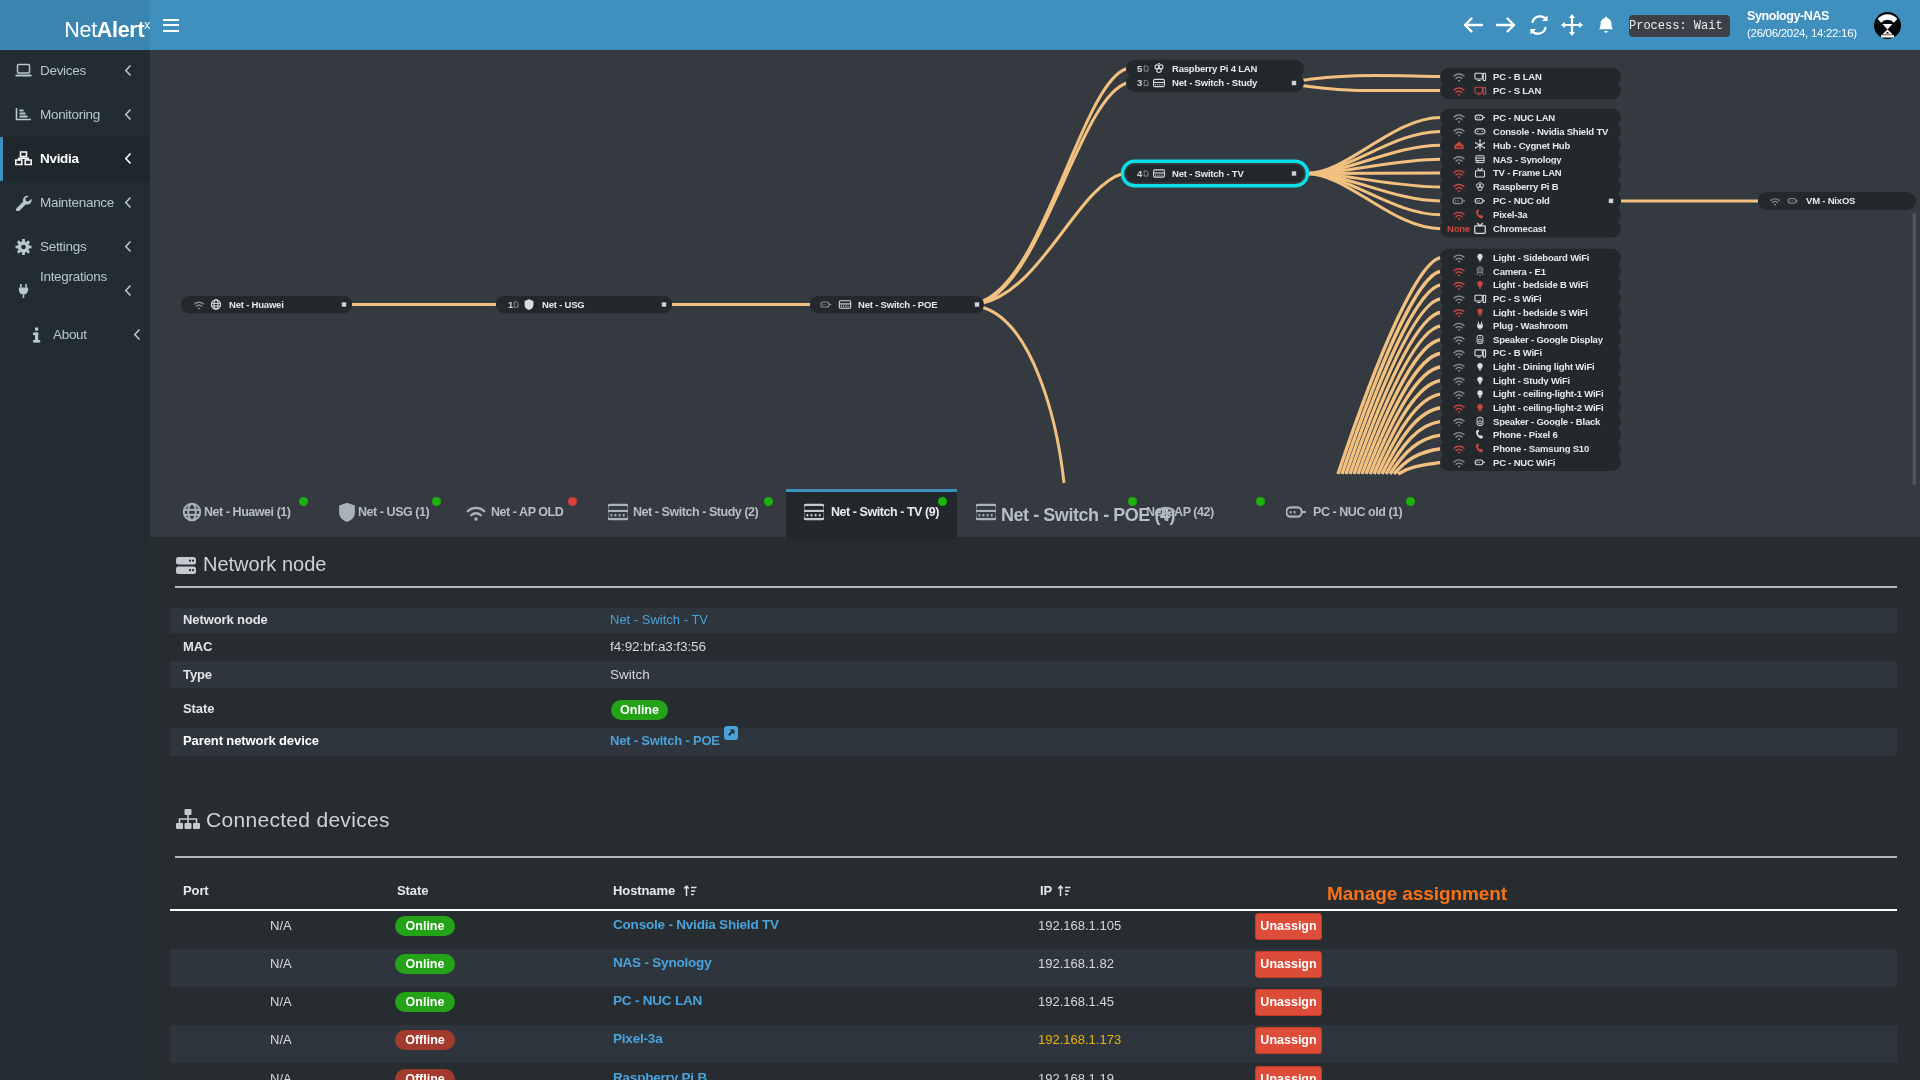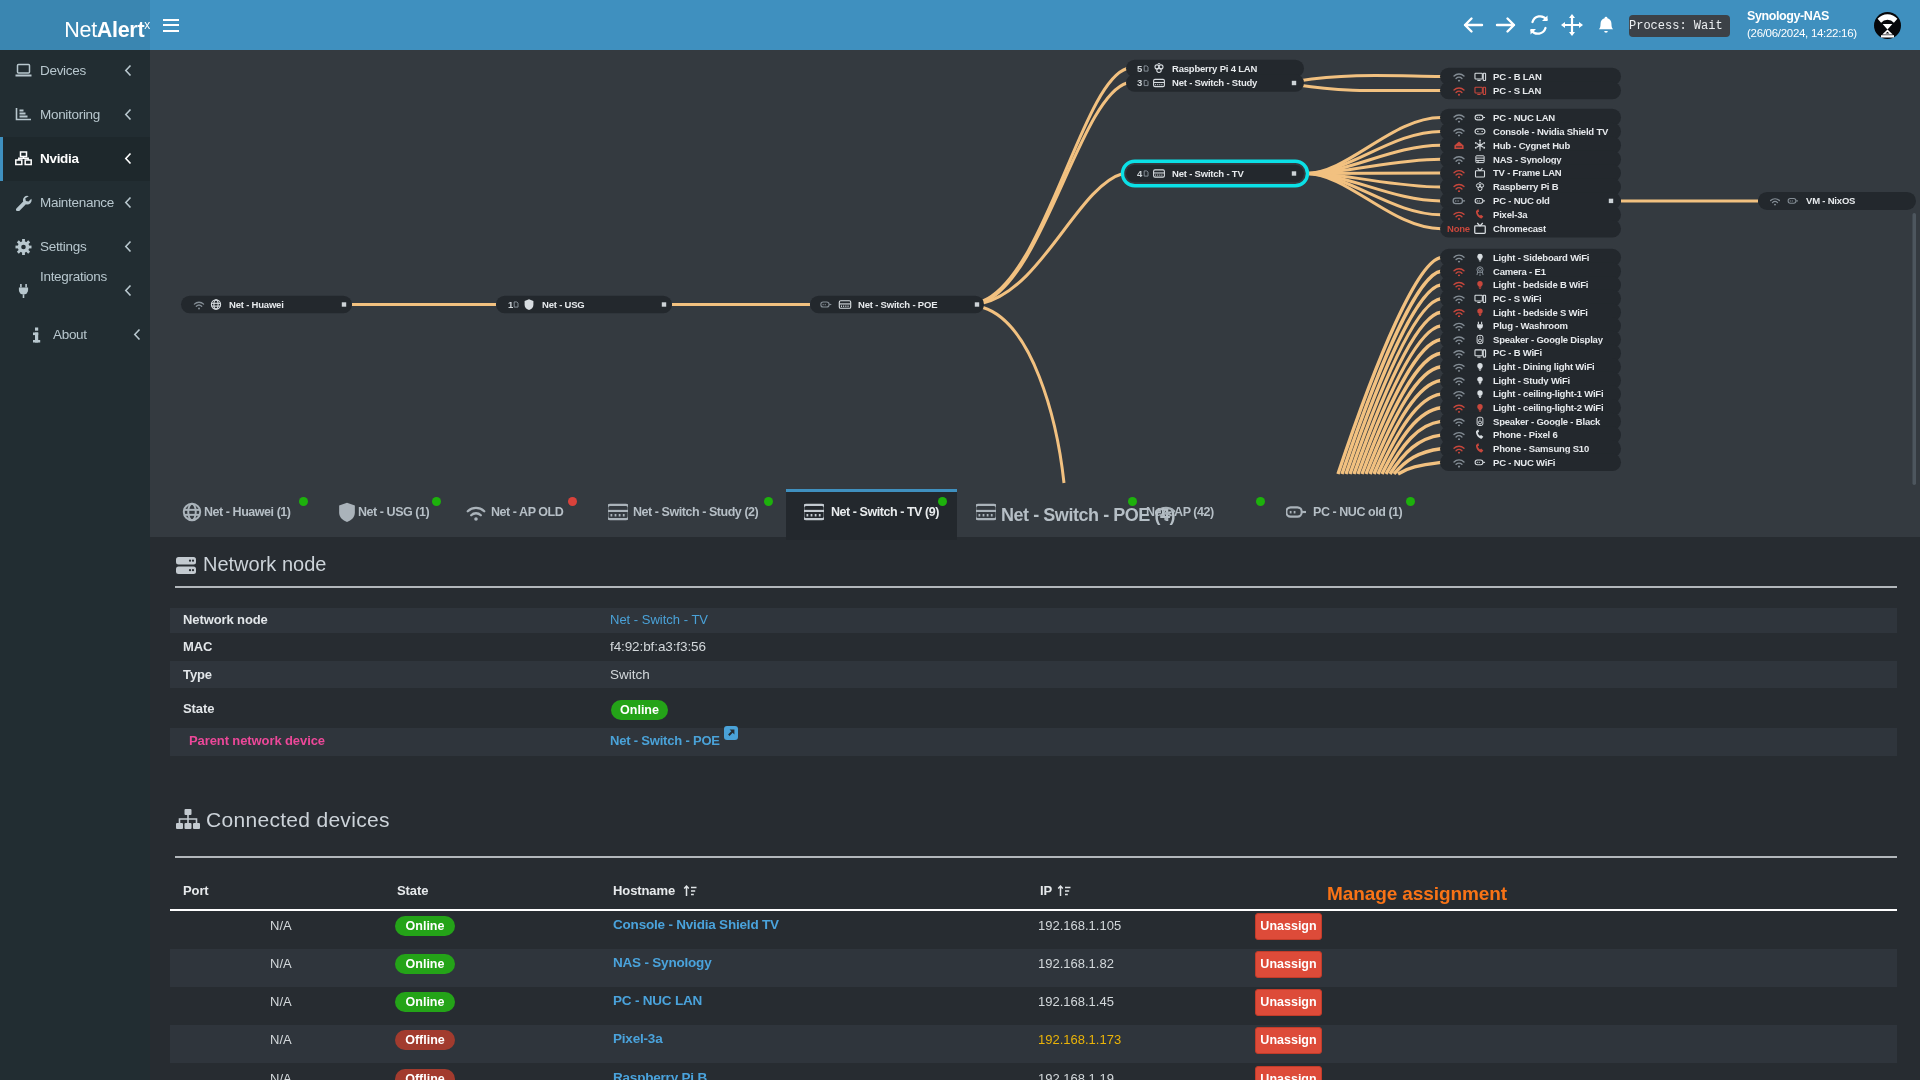--- a/index.html
+++ b/index.html
@@ -582,21 +582,21 @@
   </svg>
 <div style="position:absolute;left:203px;top:553px;font-size:20px;color:#ccd3d9">Network node</div>
 <div style="position:absolute;left:175px;top:586px;width:1722px;height:1.6px;background:#b2b7bb"></div>
 <div style="position:absolute;left:170px;top:608px;width:1727px;height:25px;background:#2f353c"></div>
 <div style="position:absolute;left:170px;top:660.5px;width:1727px;height:27.9px;background:#2f353c"></div>
 <div style="position:absolute;left:170px;top:727.7px;width:1727px;height:27.9px;background:#2f353c"></div>
 <div style="position:absolute;left:183px;top:611.5px;font-size:13px;font-weight:bold;color:#e2e6e9;letter-spacing:-0.1px">Network node</div>
 <div style="position:absolute;left:183px;top:639px;font-size:13px;font-weight:bold;color:#e2e6e9;letter-spacing:-0.1px">MAC</div>
 <div style="position:absolute;left:183px;top:667px;font-size:13px;font-weight:bold;color:#e2e6e9;letter-spacing:-0.1px">Type</div>
 <div style="position:absolute;left:183px;top:701px;font-size:13px;font-weight:bold;color:#e2e6e9;letter-spacing:-0.1px">State</div>
-<div style="position:absolute;left:189px;top:732.8px;font-size:13px;font-weight:bold;color:#ec4899;letter-spacing:-0.1px">Parent network device</div>
+<div style="position:absolute;left:183px;top:732.8px;font-size:13px;font-weight:bold;color:#ffffff;letter-spacing:-0.1px">Parent network device</div>
 <div style="position:absolute;left:610px;top:611.5px;font-size:13px;color:#4aa2d8">Net - Switch - TV</div>
 <div style="position:absolute;left:610px;top:639px;font-size:13.5px;color:#d3d8db;letter-spacing:-0.1px">f4:92:bf:a3:f3:56</div>
 <div style="position:absolute;left:610px;top:667px;font-size:13.5px;color:#d3d8db">Switch</div>
 <div style="position:absolute;left:611px;top:700px;width:57px;height:20px;border-radius:10px;background:#24a318;color:#fff;font-size:12.5px;font-weight:bold;text-align:center;line-height:20px">Online</div>
 <div style="position:absolute;left:610px;top:732.8px;font-size:13px;font-weight:bold;color:#4aa2d8;letter-spacing:-0.2px">Net - Switch - POE</div>
 <svg style="position:absolute;left:724px;top:726px" width="14" height="14" viewBox="0 0 14 14">
 <rect width="14" height="14" rx="3" fill="#4aa2d8"></rect>
 <path d="M5.6 3.6 H10.4 V8.4 L8.7 6.7 L5.5 9.9 L4.1 8.5 L7.3 5.3 Z" fill="#272c31"></path>
   </svg>
 <svg style="position:absolute;left:175px;top:808px" width="26" height="24" viewBox="0 0 26 24">

